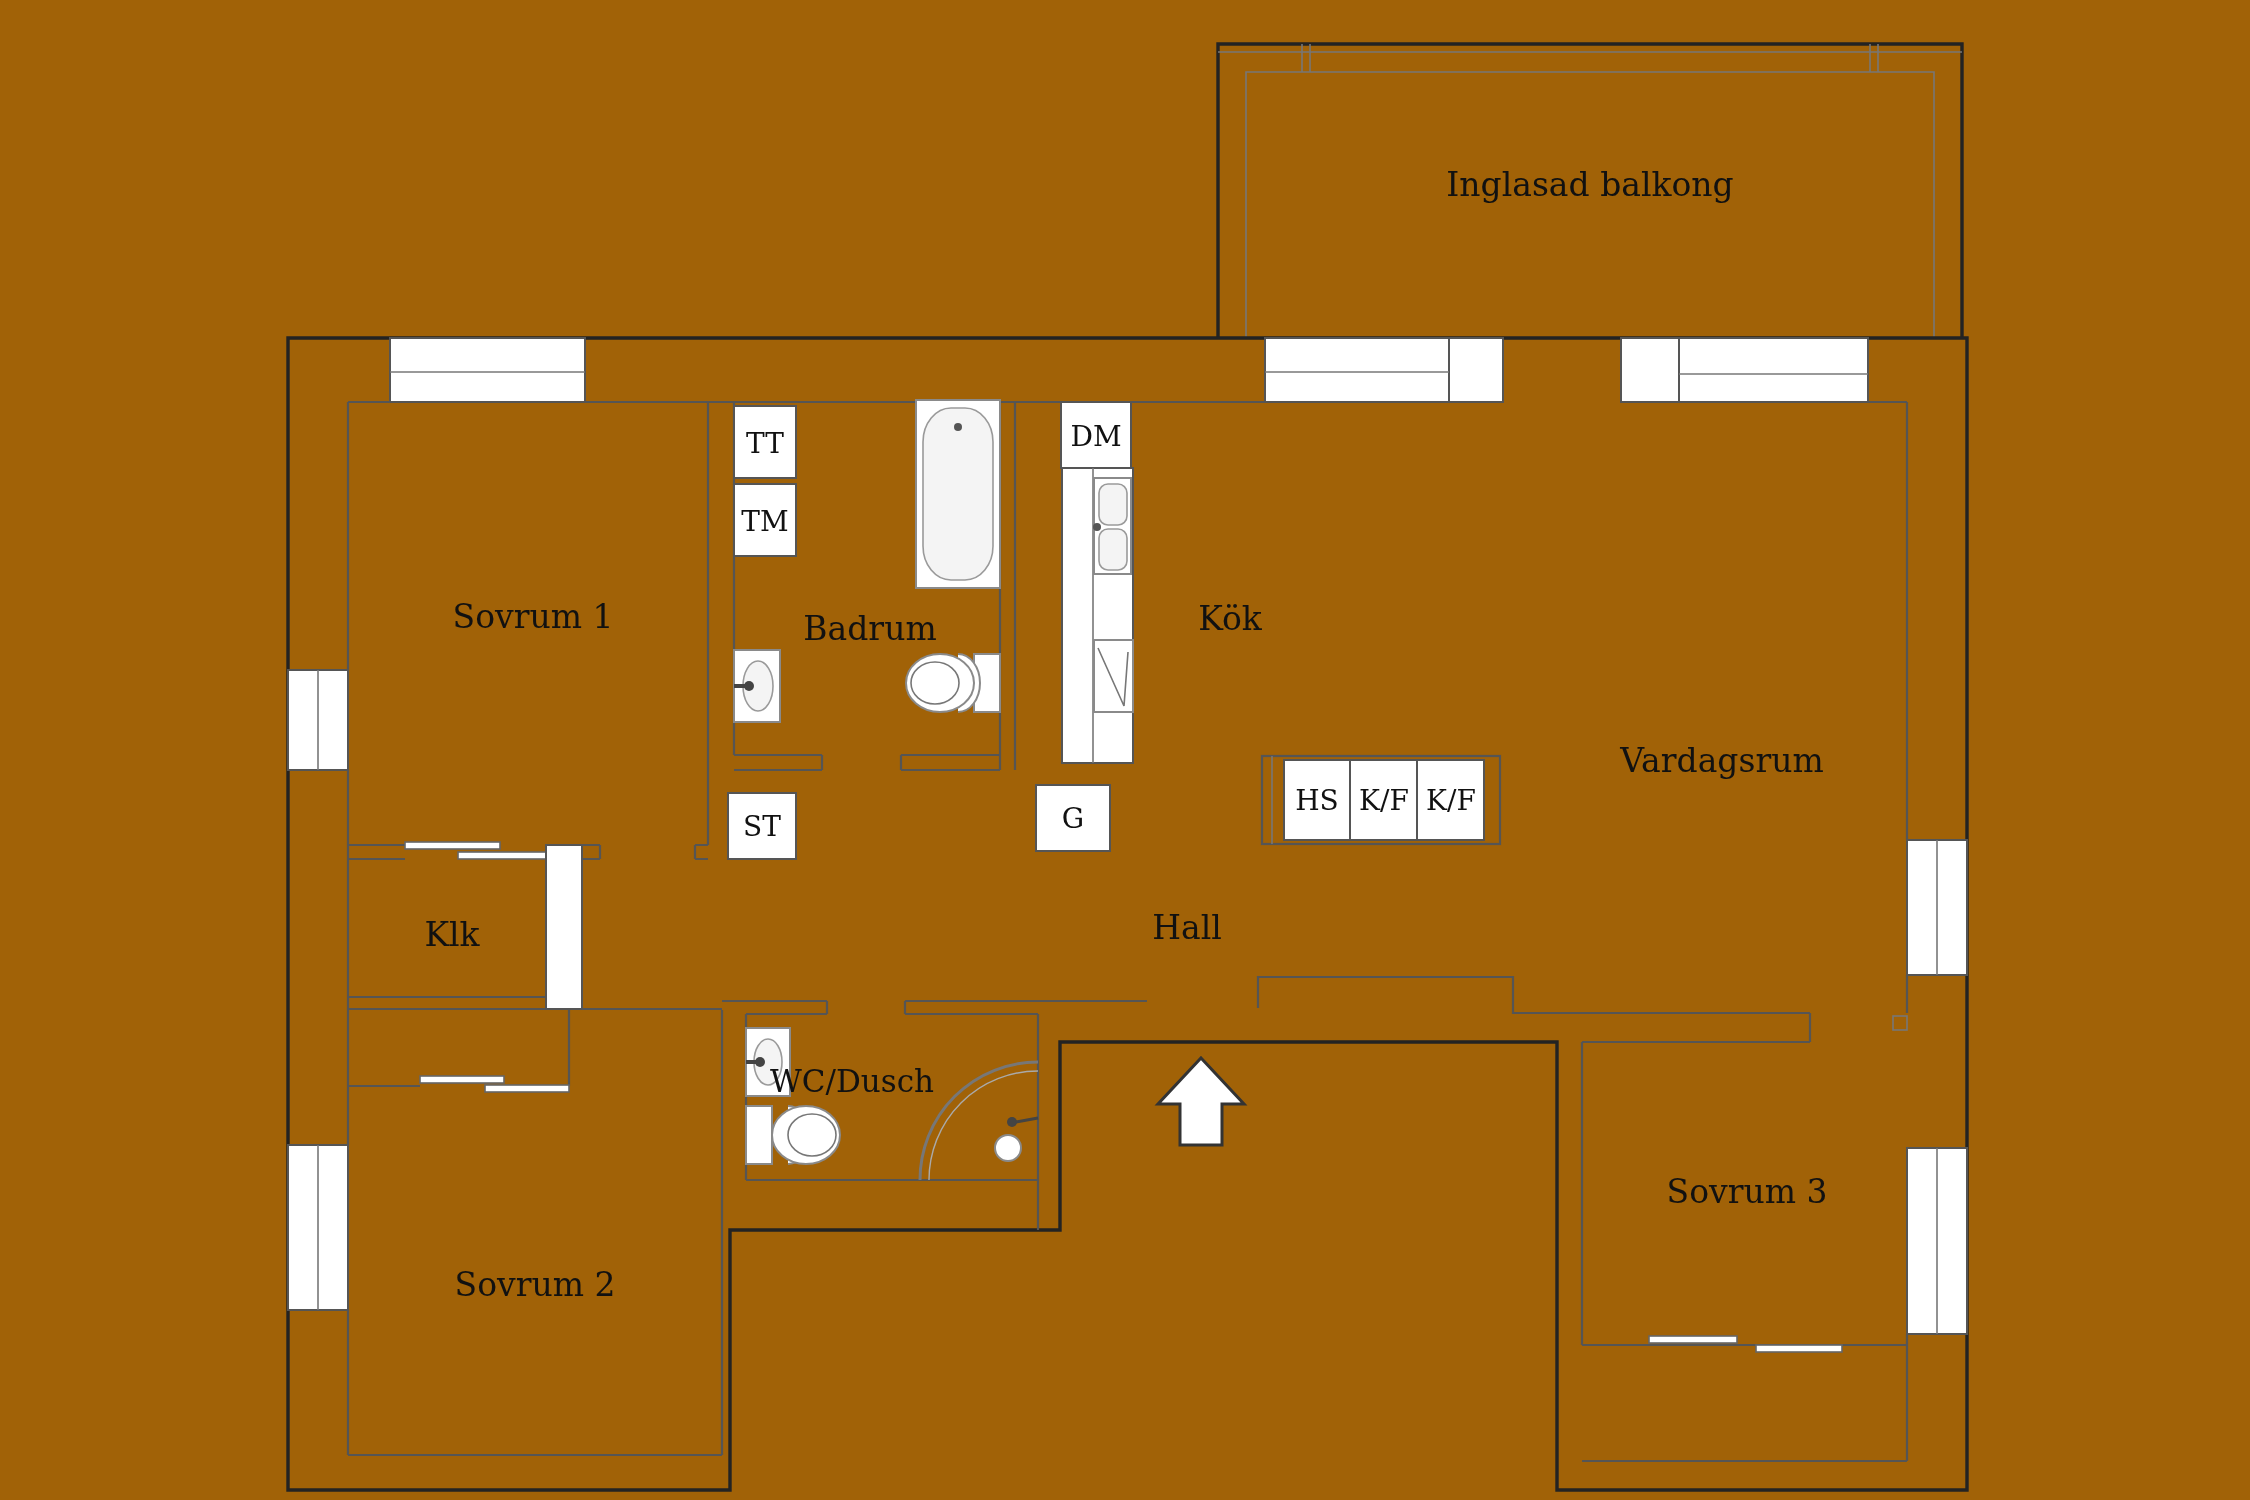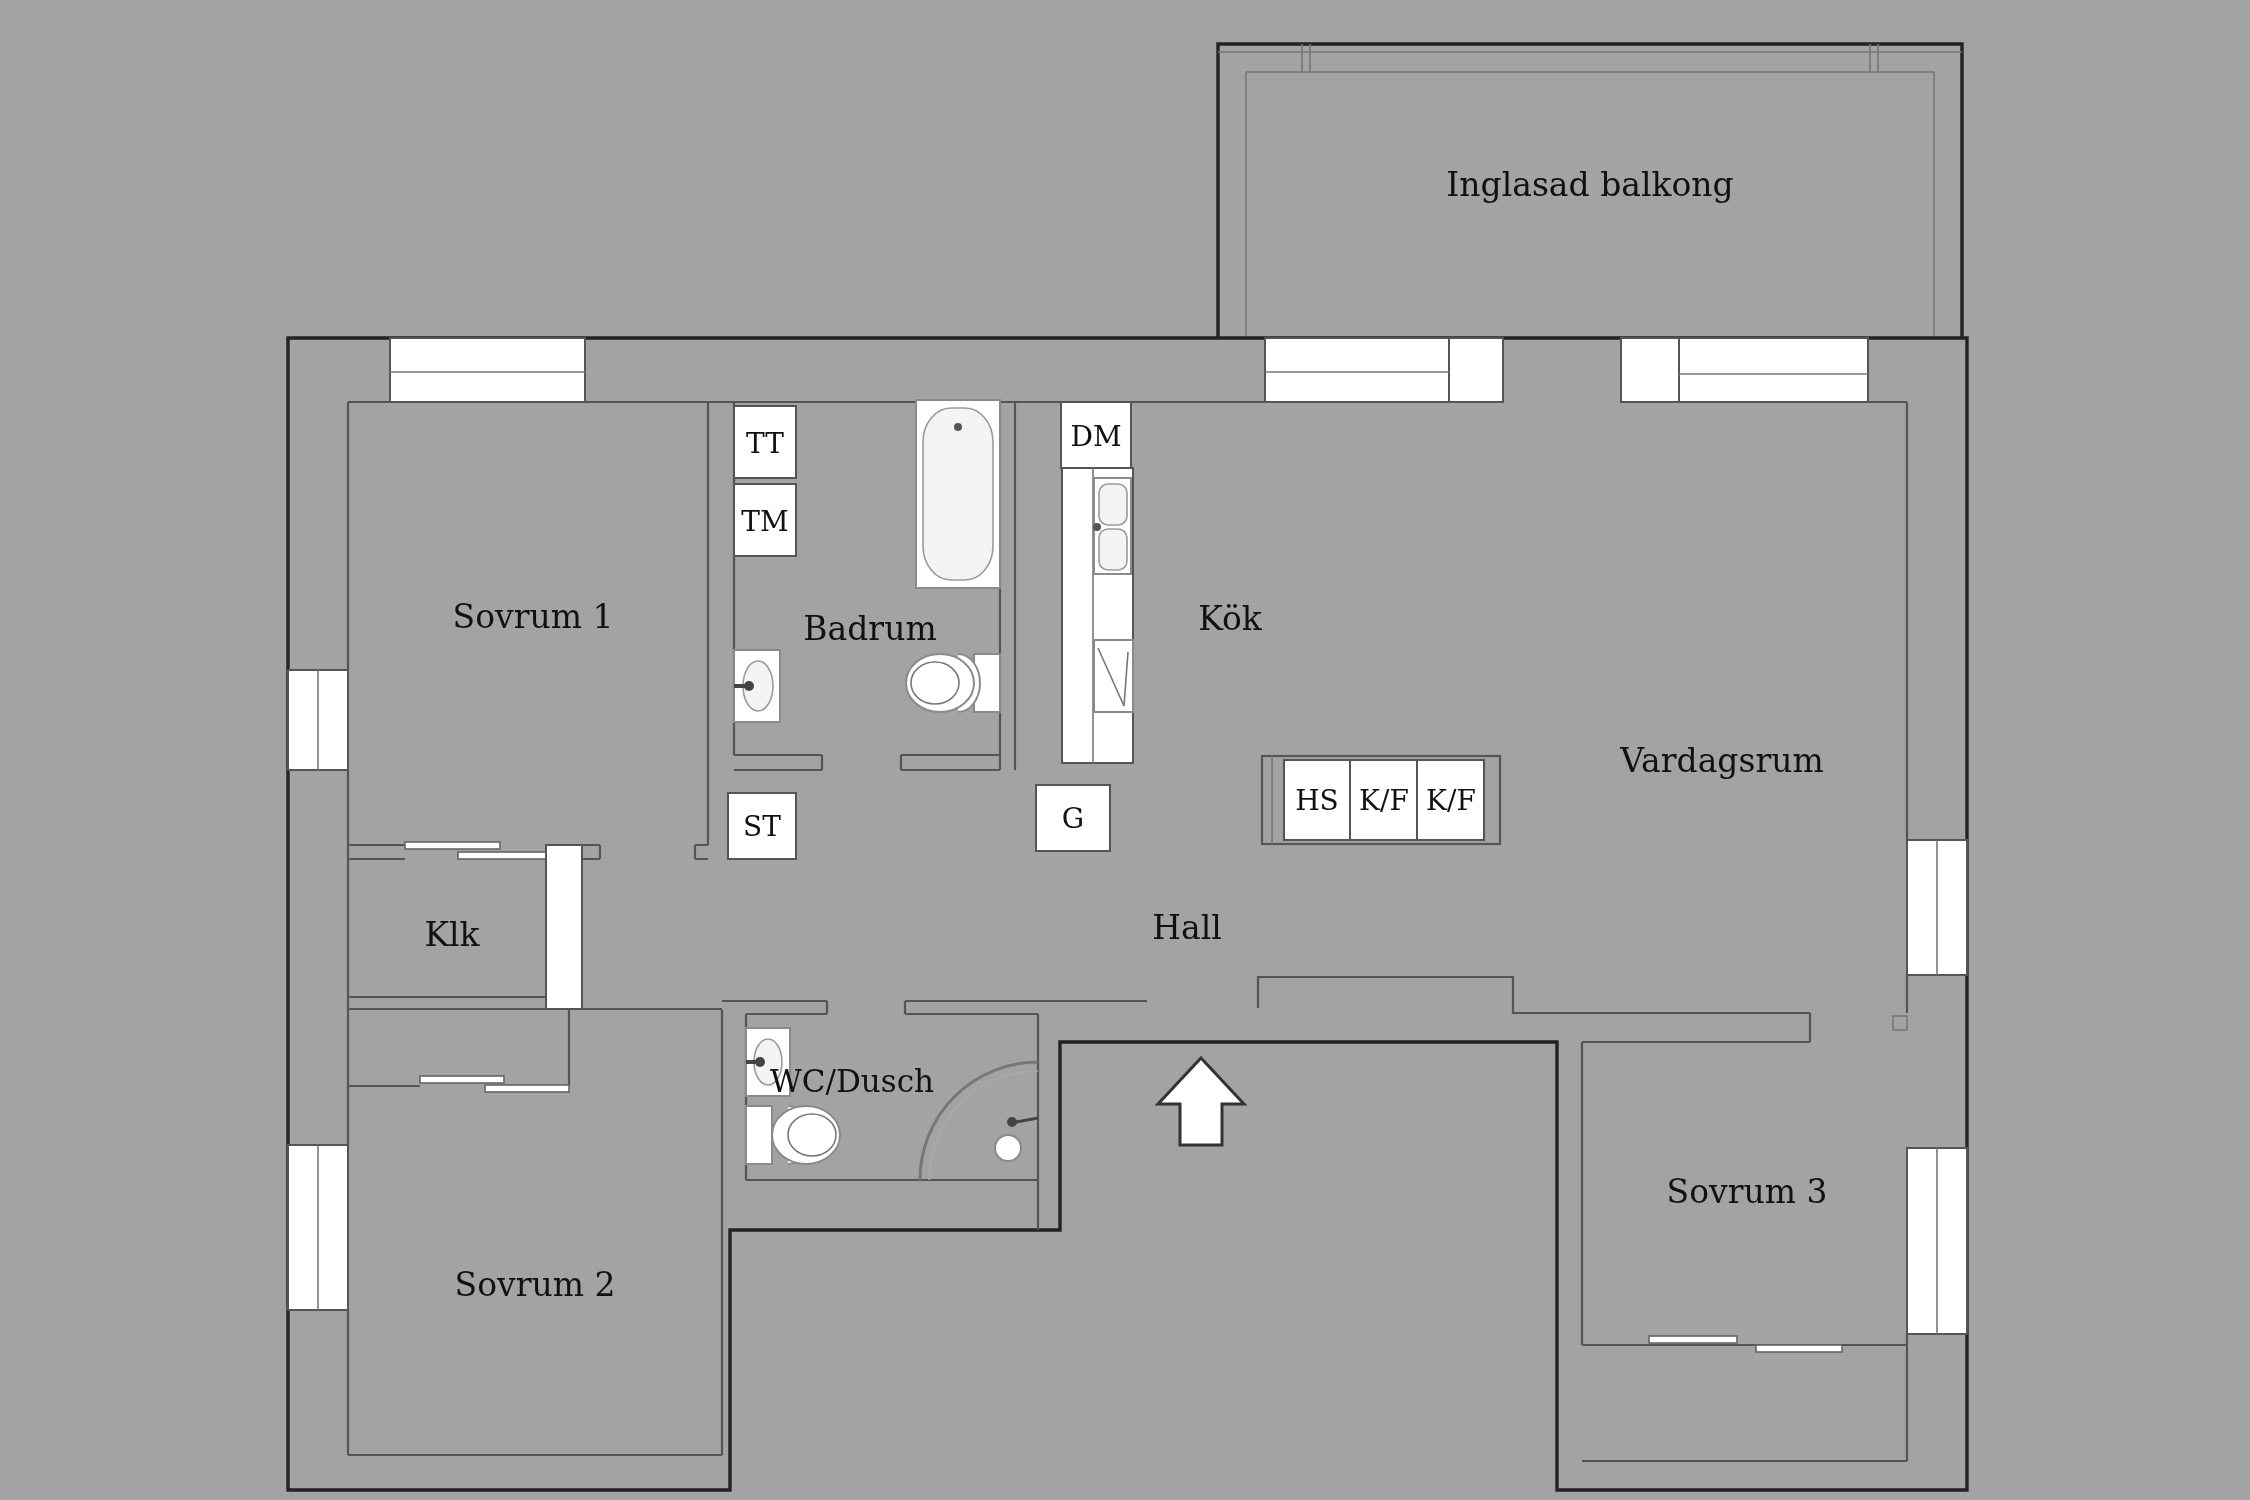--- a/index.html
+++ b/index.html
@@ -1,16 +1,16 @@
 <!DOCTYPE html>
 <html><head>
 <meta charset="utf-8">
 <style>
   html,body{margin:0;padding:0;background:#ffffff;}
-  .stage{width:2250px;height:1500px;position:relative;background:#a3a3a3;}
+  .stage{width:2250px;height:1500px;position:relative;background:#a16207;}
   svg{display:block;}
   text{font-family:"DejaVu Serif","Liberation Serif",serif;fill:#111;}
   .room-label{font-size:33px;}
   .small-label{font-size:28px;}
   .thin{stroke:#777;stroke-width:1.6;fill:none;}
   .wall{stroke:#555;stroke-width:2.2;fill:none;}
   .wallfill{stroke:#555;stroke-width:2;fill:#ffffff;}
   .outer{stroke:#232323;stroke-width:3.4;fill:none;}
   .fixture{stroke:#8a8a8a;stroke-width:2;fill:#ffffff;}
   .fixture-shade{stroke:#9a9a9a;stroke-width:1.6;fill:#f4f4f4;}

